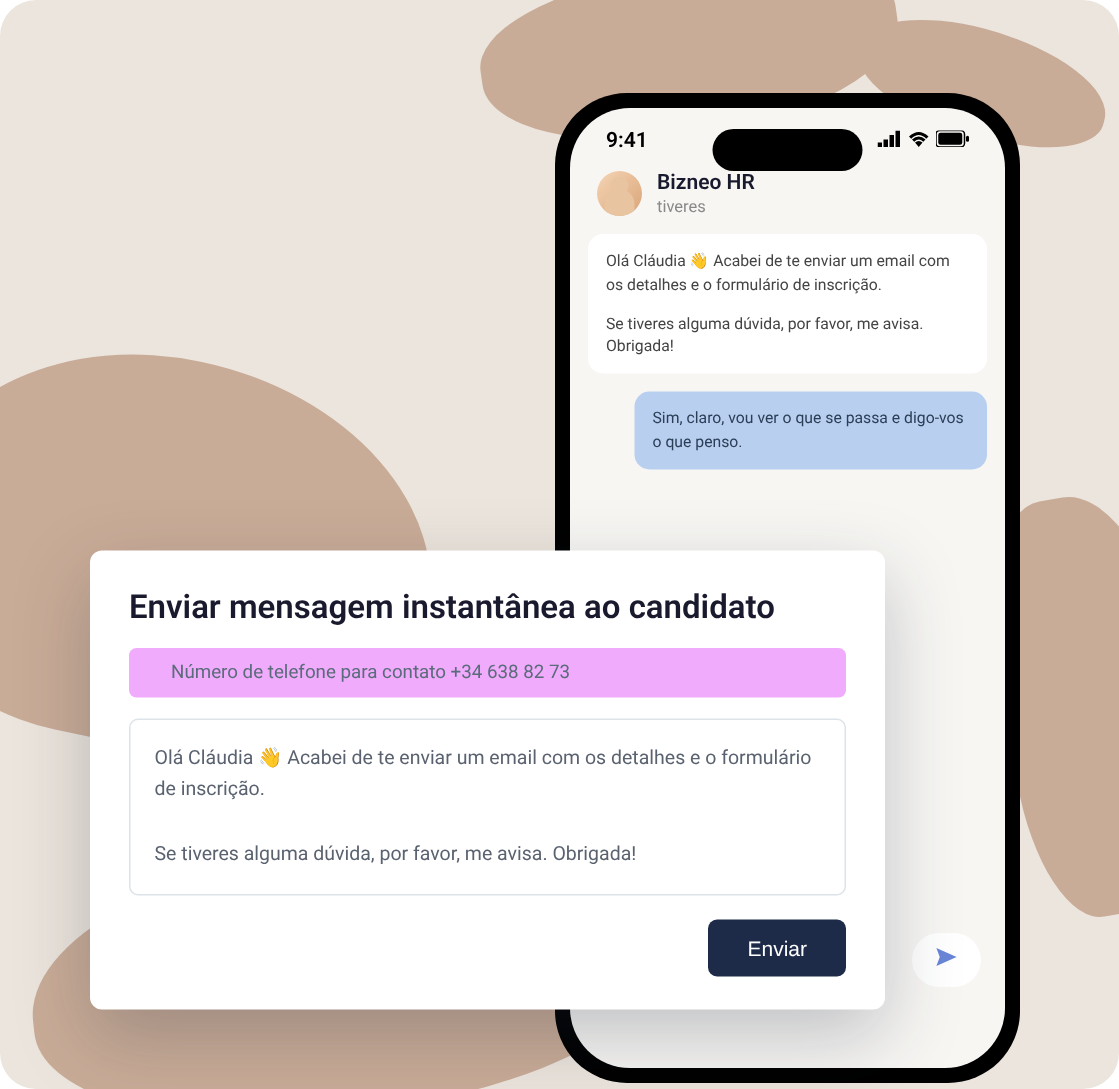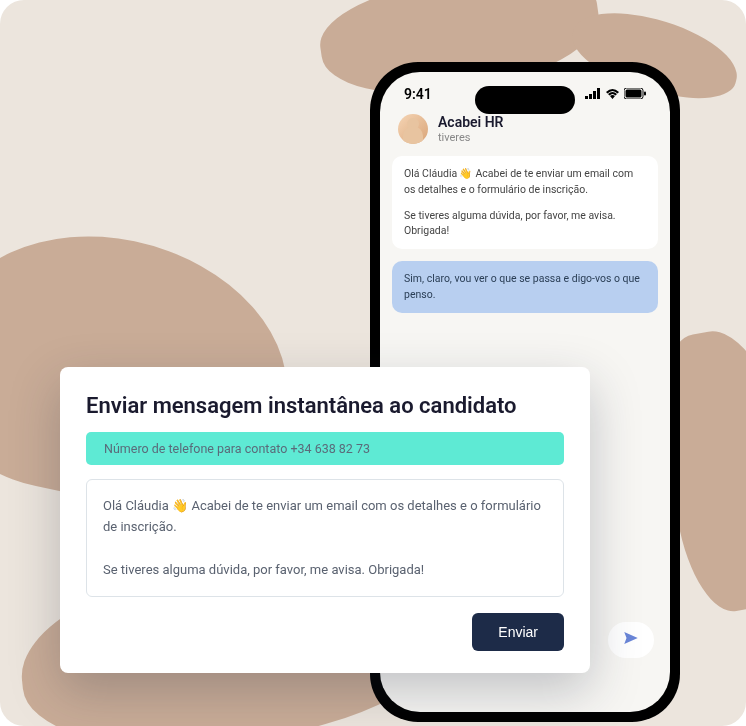--- a/index.html
+++ b/index.html
@@ -112,21 +112,21 @@
       margin-bottom: 12px;
     }
     .msg-received p + p { margin-top: 10px; }
     .msg-sent {
       background: #b8cff0;
       border-radius: 10px;
       padding: 10px 12px;
       font-size: 10.5px;
       color: #2a3e55;
       line-height: 1.5;
-      margin-left: 0;
+      margin-left: 31px;
     }
     .send-btn {
       position: absolute;
       bottom: 54px;
       right: 16px;
       width: 46px;
       height: 36px;
       background: #fff;
       border-radius: 18px;
       display: flex;
@@ -146,22 +146,22 @@
       box-shadow: 0 18px 50px rgba(30,40,60,0.25);
       padding: 26px 26px 22px;
     }
     .modal-title {
       font-size: 22px;
       font-weight: 600;
       color: #1a1a2e;
       margin-bottom: 14px;
     }
     .phone-field {
-      background: #5eead4;
-      padding: 9px 18px;
+      background: #f0abfc;
+      padding: 9px 28px;
       border-radius: 5px;
       font-size: 12.5px;
       color: #5a6b7a;
       margin-bottom: 14px;
     }
     .message-box {
       border: 1px solid #dde3e8;
       border-radius: 6px;
       padding: 16px 16px;
       font-size: 13px;
@@ -219,21 +219,21 @@
                 <rect x="1.5" y="1.5" width="16" height="8" rx="1.5" fill="#000"></rect>
                 <rect x="20" y="3.5" width="2" height="4" rx="1" fill="#000"></rect>
               </svg>
           </span>
         </span>
       </div>
 
       <div class="chat-header">
         <div class="avatar"></div>
         <div class="chat-header-text">
-          <div class="chat-name">Acabei HR</div>
+          <div class="chat-name">Bizneo HR</div>
           <div class="chat-status">tiveres</div>
         </div>
       </div>
 
       <div class="messages">
         <div class="msg-received">
           <p>Olá Cláudia 👋 Acabei de te enviar um email com os detalhes e o formulário de inscrição.</p>
           <p>Se tiveres alguma dúvida, por favor, me avisa. Obrigada!</p>
         </div>
         <div class="msg-sent">Sim, claro, vou ver o que se passa e digo-vos o que penso.</div>

